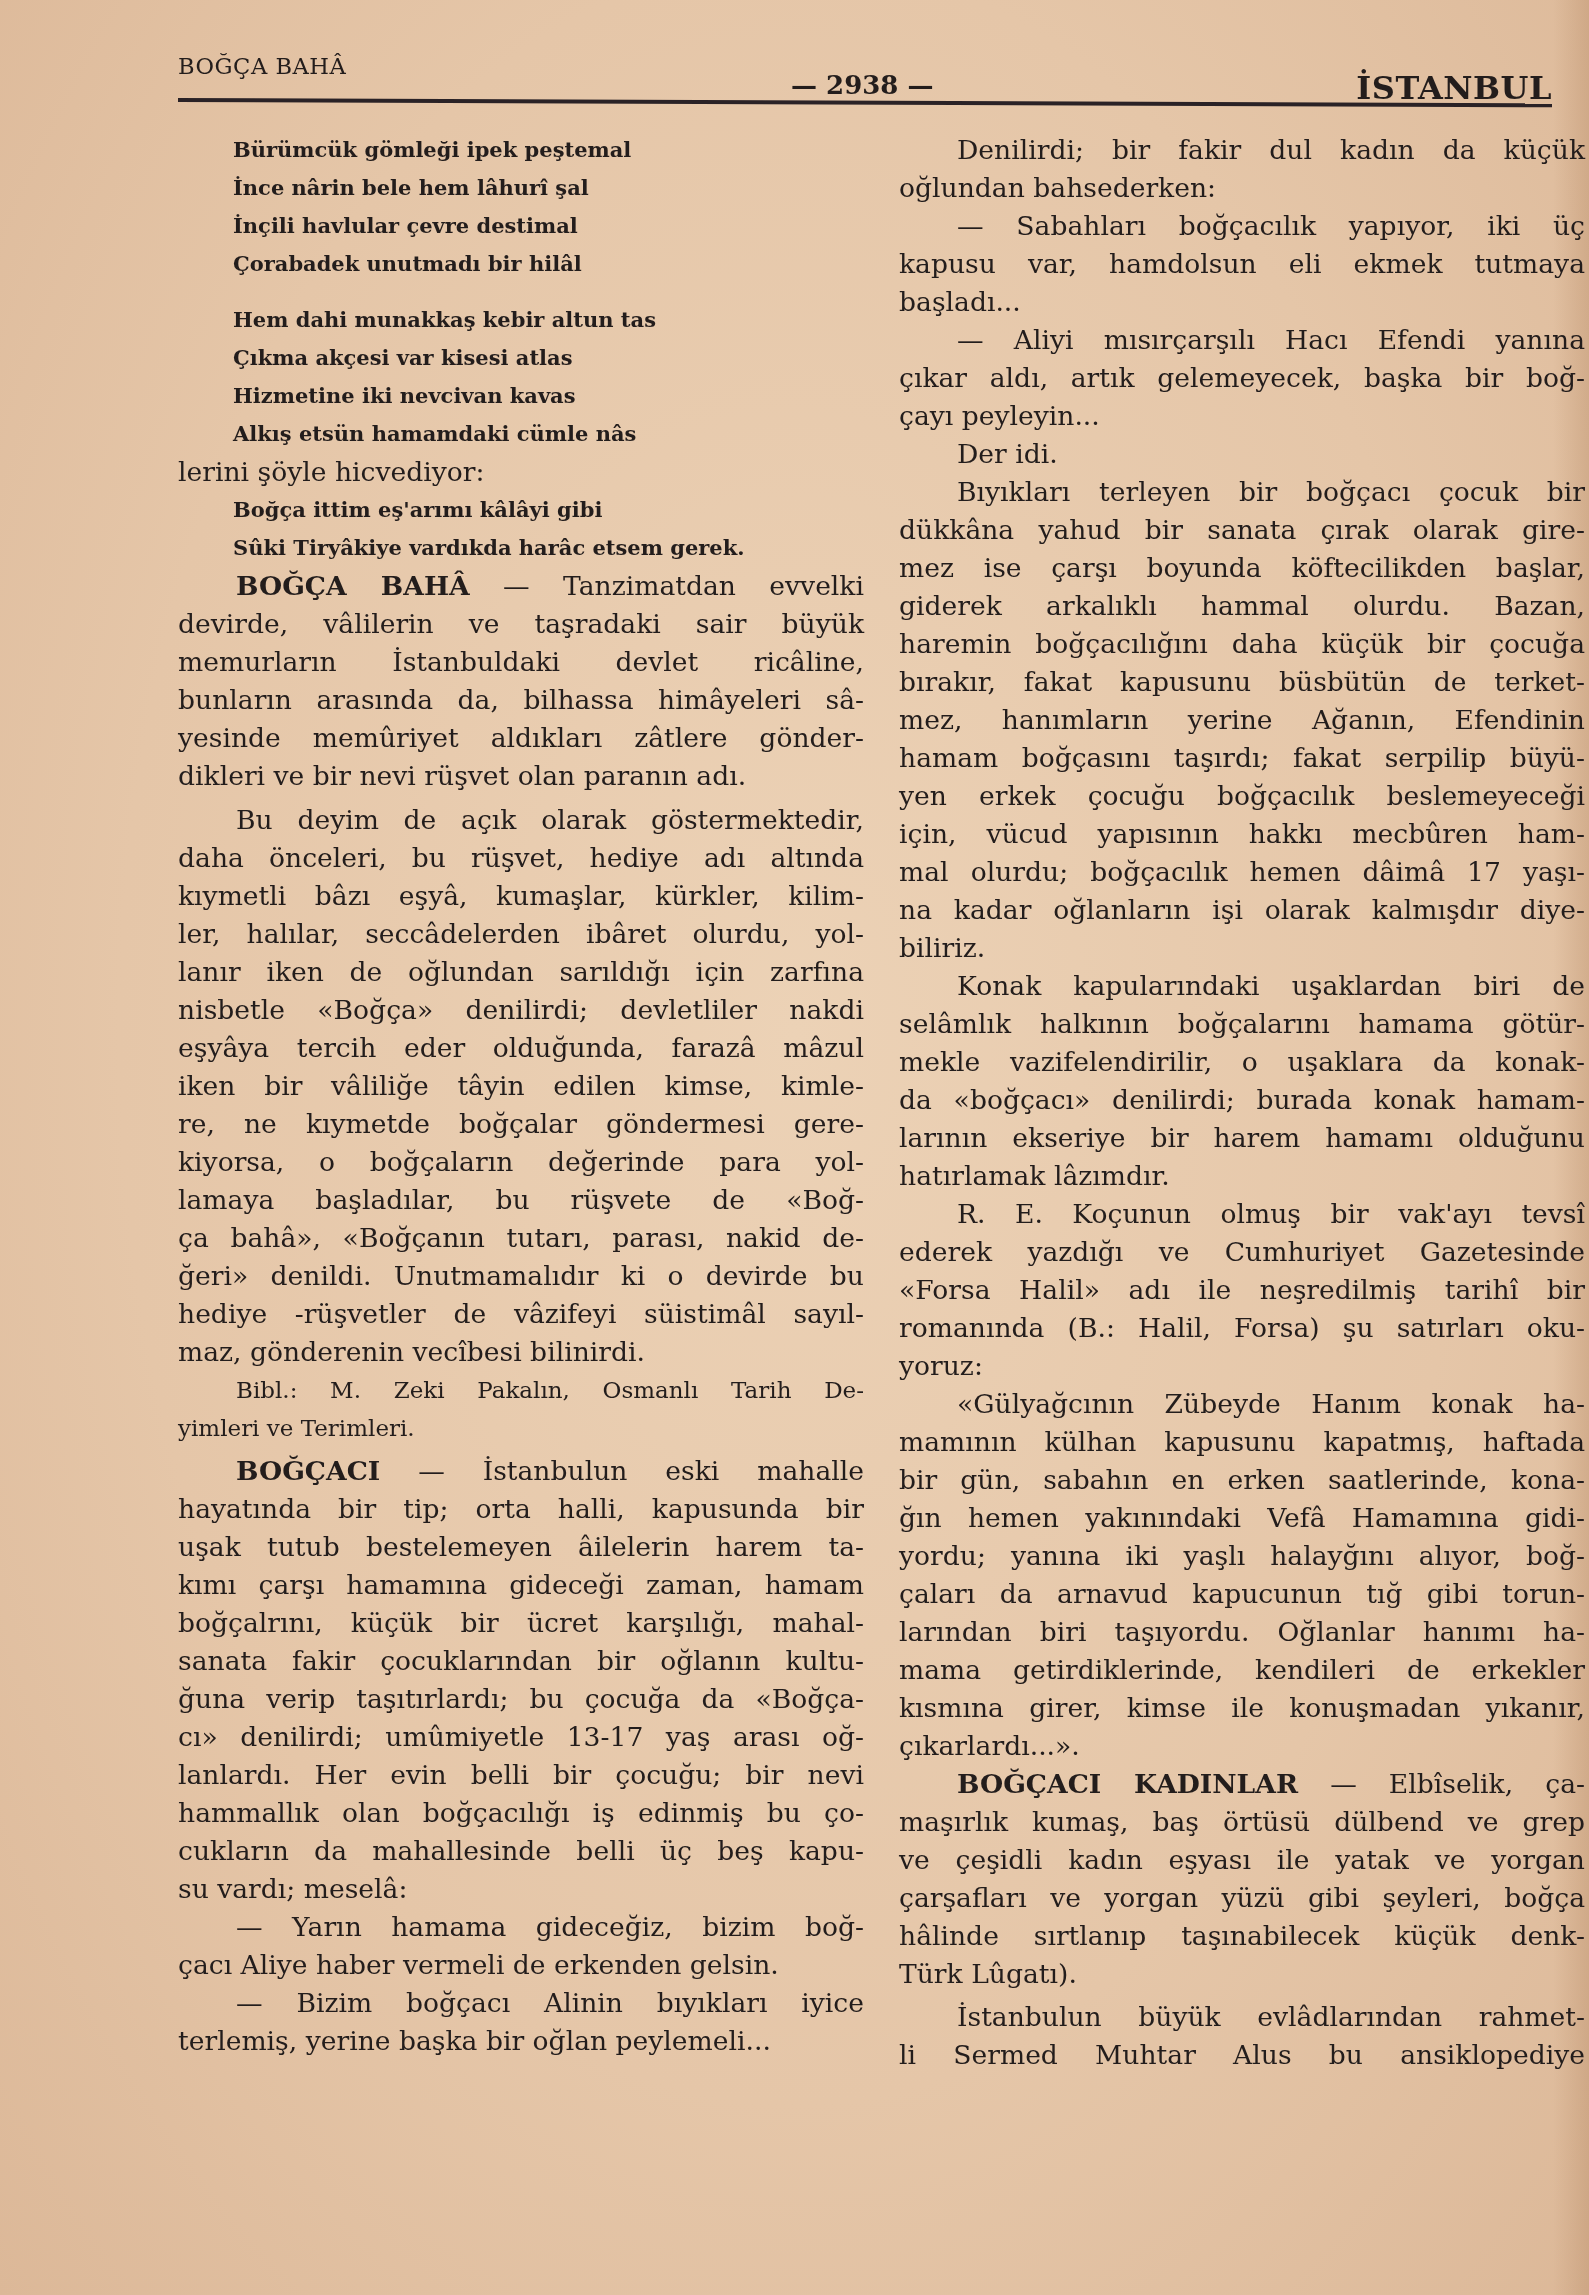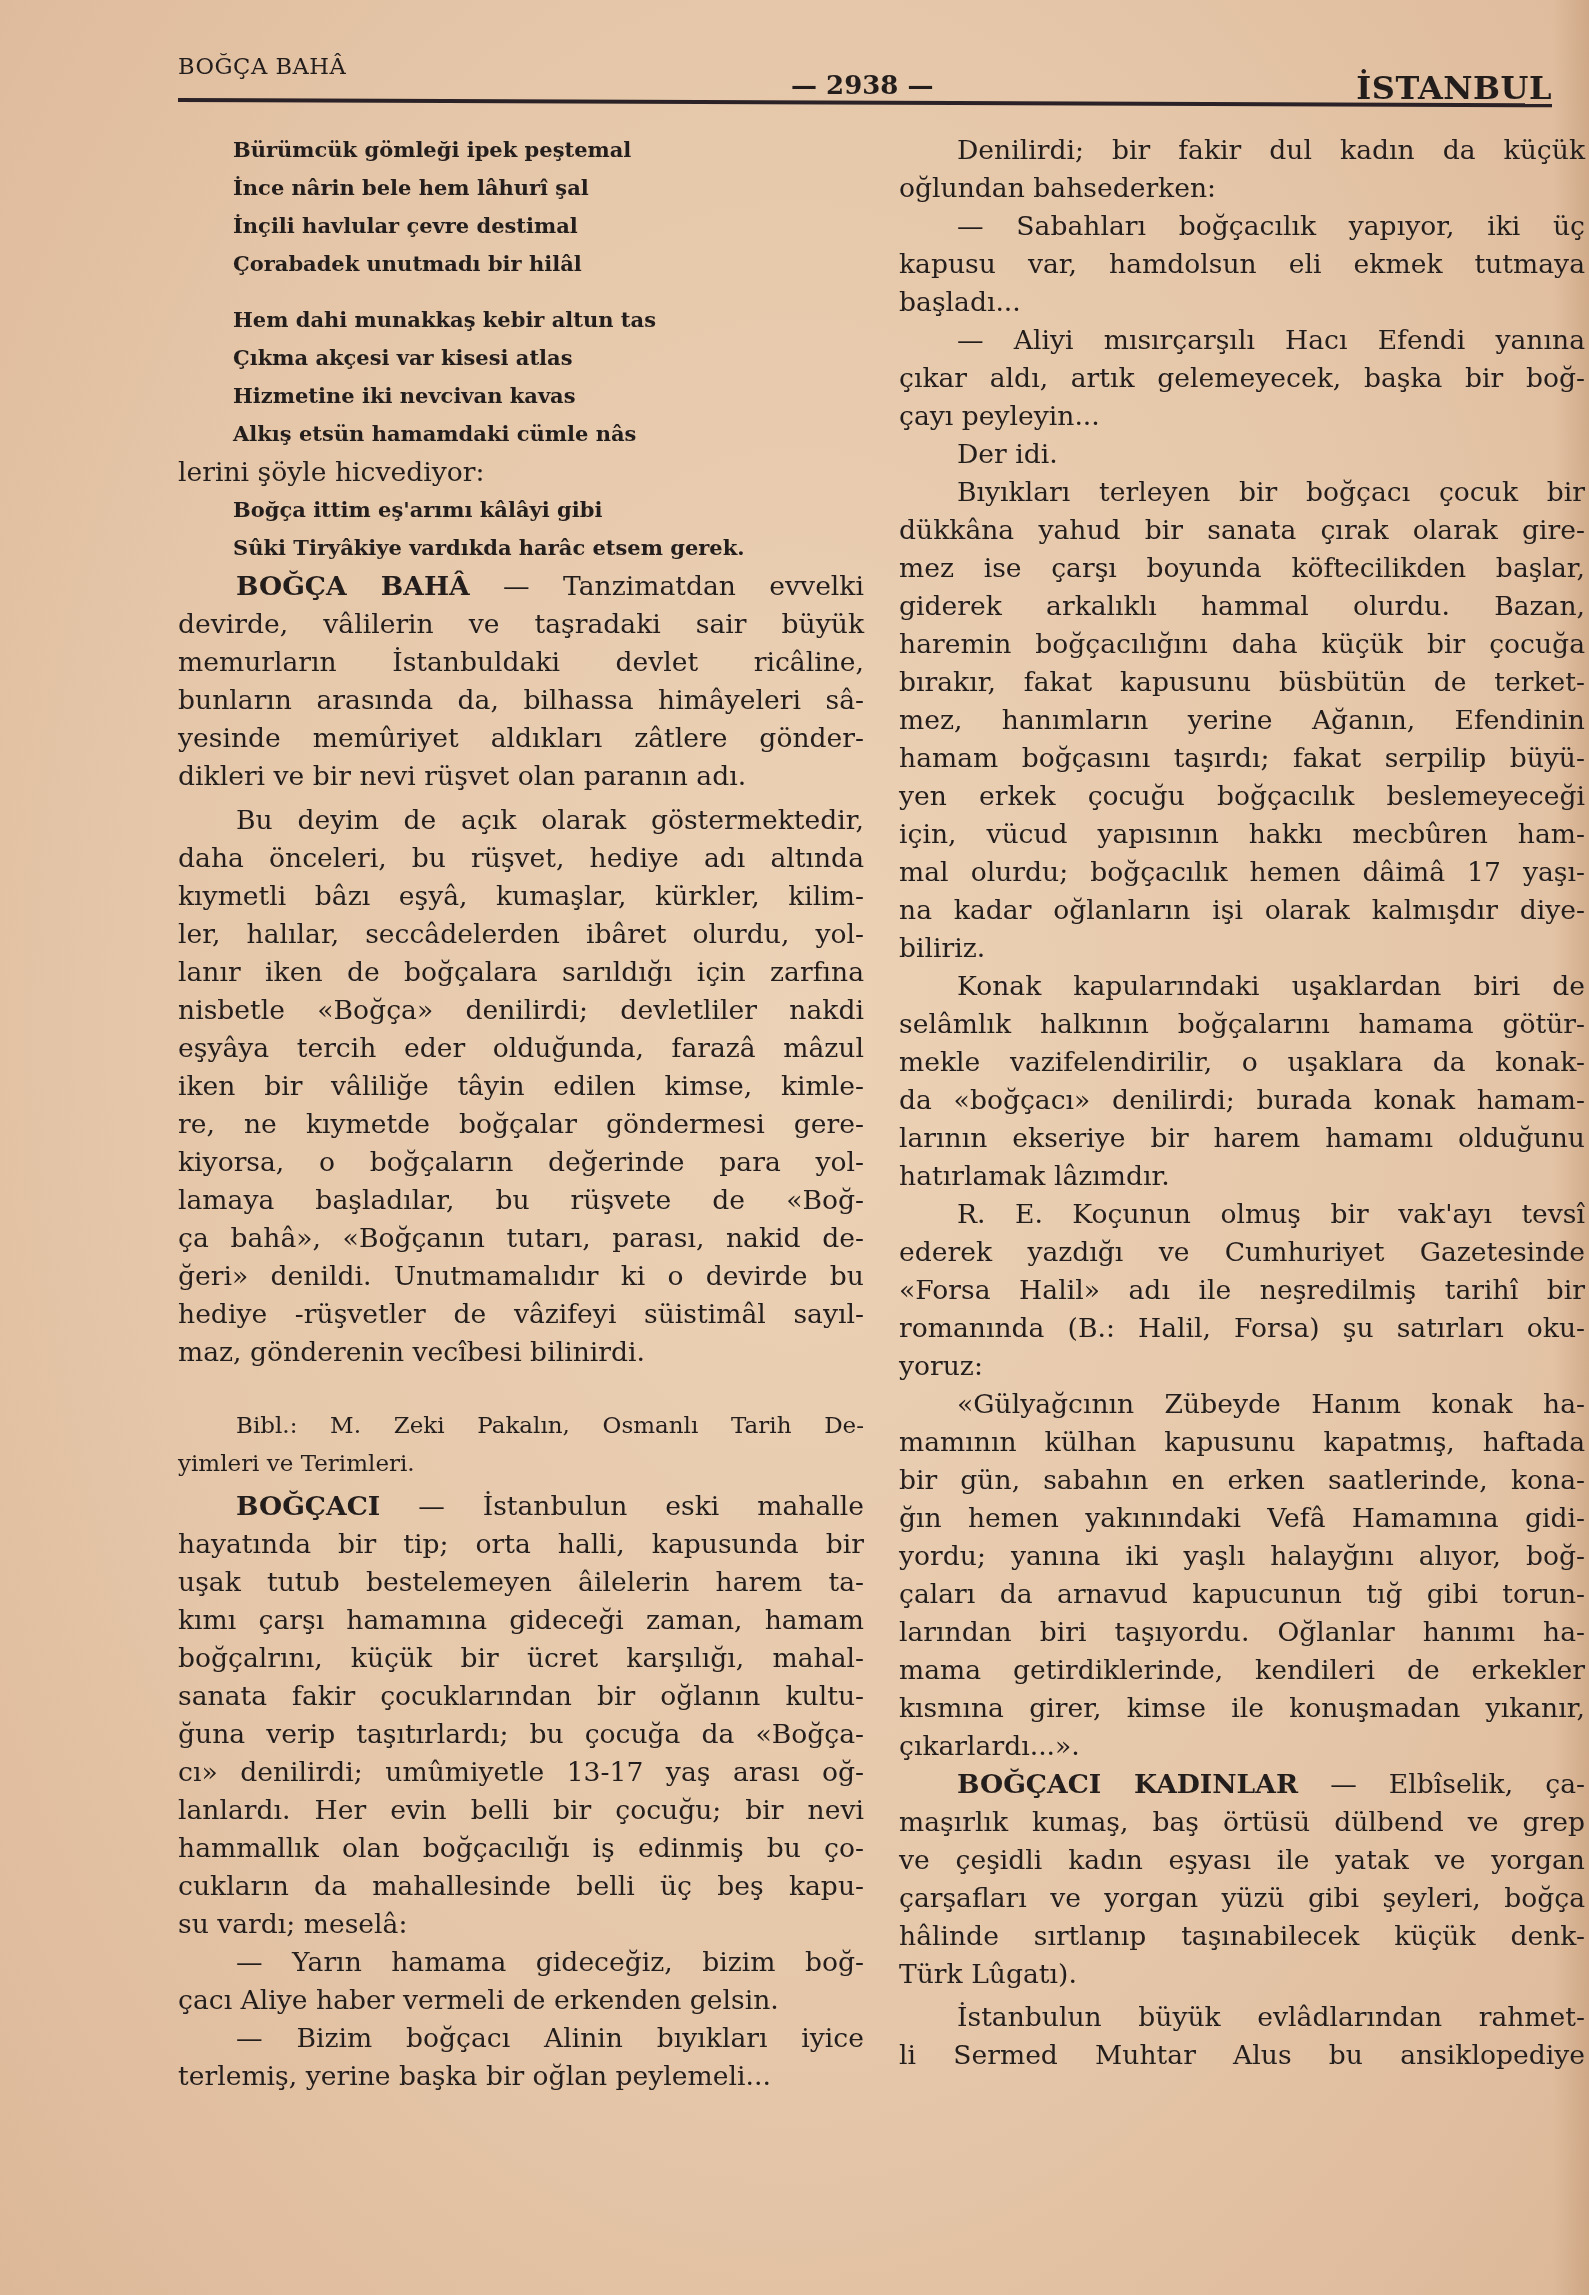--- a/index.html
+++ b/index.html
@@ -30,21 +30,21 @@
     font-size: 26.6px; line-height: 38px;
   }
   .col.left { left: 178px; }
   .col.right { left: 899px; }
   .line { white-space: nowrap; display: block; text-align: justify; text-align-last: justify; height: 38px; }
   .line.last { text-align-last: left; }
   .line.indent { padding-left: 58px; }
   .verse { font-weight: bold; font-size: 21px; line-height: 38px; padding-left: 55px; white-space: nowrap; display: block; height: 38px; font-family: "DejaVu Serif", serif; }
   .verse-gap { height: 18.4px; }
   .p-gap { height: 5.3px; }
-  .small { font-size: 23px; margin-top: 35px; }
+  .small { font-size: 23px; }
   b.head { font-weight: bold; font-family: "DejaVu Serif", serif; }
 </style>
 </head>
 <body>
 
 <div class="page-edge-right"></div>
 
 <div class="header">
   <span class="left">BOĞÇA BAHÂ</span>
   <span class="center">— 2938 —</span>
@@ -80,21 +80,21 @@
     <span class="line">bunların arasında da, bilhassa himâyeleri sâ-</span>
     <span class="line">yesinde memûriyet aldıkları zâtlere gönder-</span>
     <span class="line last">dikleri ve bir nevi rüşvet olan paranın adı.</span>
   </div>
   <div class="p-gap"></div>
   <div>
     <span class="line indent">Bu deyim de açık olarak göstermektedir,</span>
     <span class="line">daha önceleri, bu rüşvet, hediye adı altında</span>
     <span class="line">kıymetli bâzı eşyâ, kumaşlar, kürkler, kilim-</span>
     <span class="line">ler, halılar, seccâdelerden ibâret olurdu, yol-</span>
-    <span class="line">lanır iken de boğçalara sarıldığı için zarfına</span>
+    <span class="line">lanır iken de oğlundan sarıldığı için zarfına</span>
     <span class="line">nisbetle «Boğça» denilirdi; devletliler nakdi</span>
     <span class="line">eşyâya tercih eder olduğunda, farazâ mâzul</span>
     <span class="line">iken bir vâliliğe tâyin edilen kimse, kimle-</span>
     <span class="line">re, ne kıymetde boğçalar göndermesi gere-</span>
     <span class="line">kiyorsa, o boğçaların değerinde para yol-</span>
     <span class="line">lamaya başladılar, bu rüşvete de «Boğ-</span>
     <span class="line">ça bahâ», «Boğçanın tutarı, parası, nakid de-</span>
     <span class="line">ğeri» denildi. Unutmamalıdır ki o devirde bu</span>
     <span class="line">hediye -rüşvetler de vâzifeyi süistimâl sayıl-</span>
     <span class="line last">maz, gönderenin vecîbesi bilinirdi.</span>

